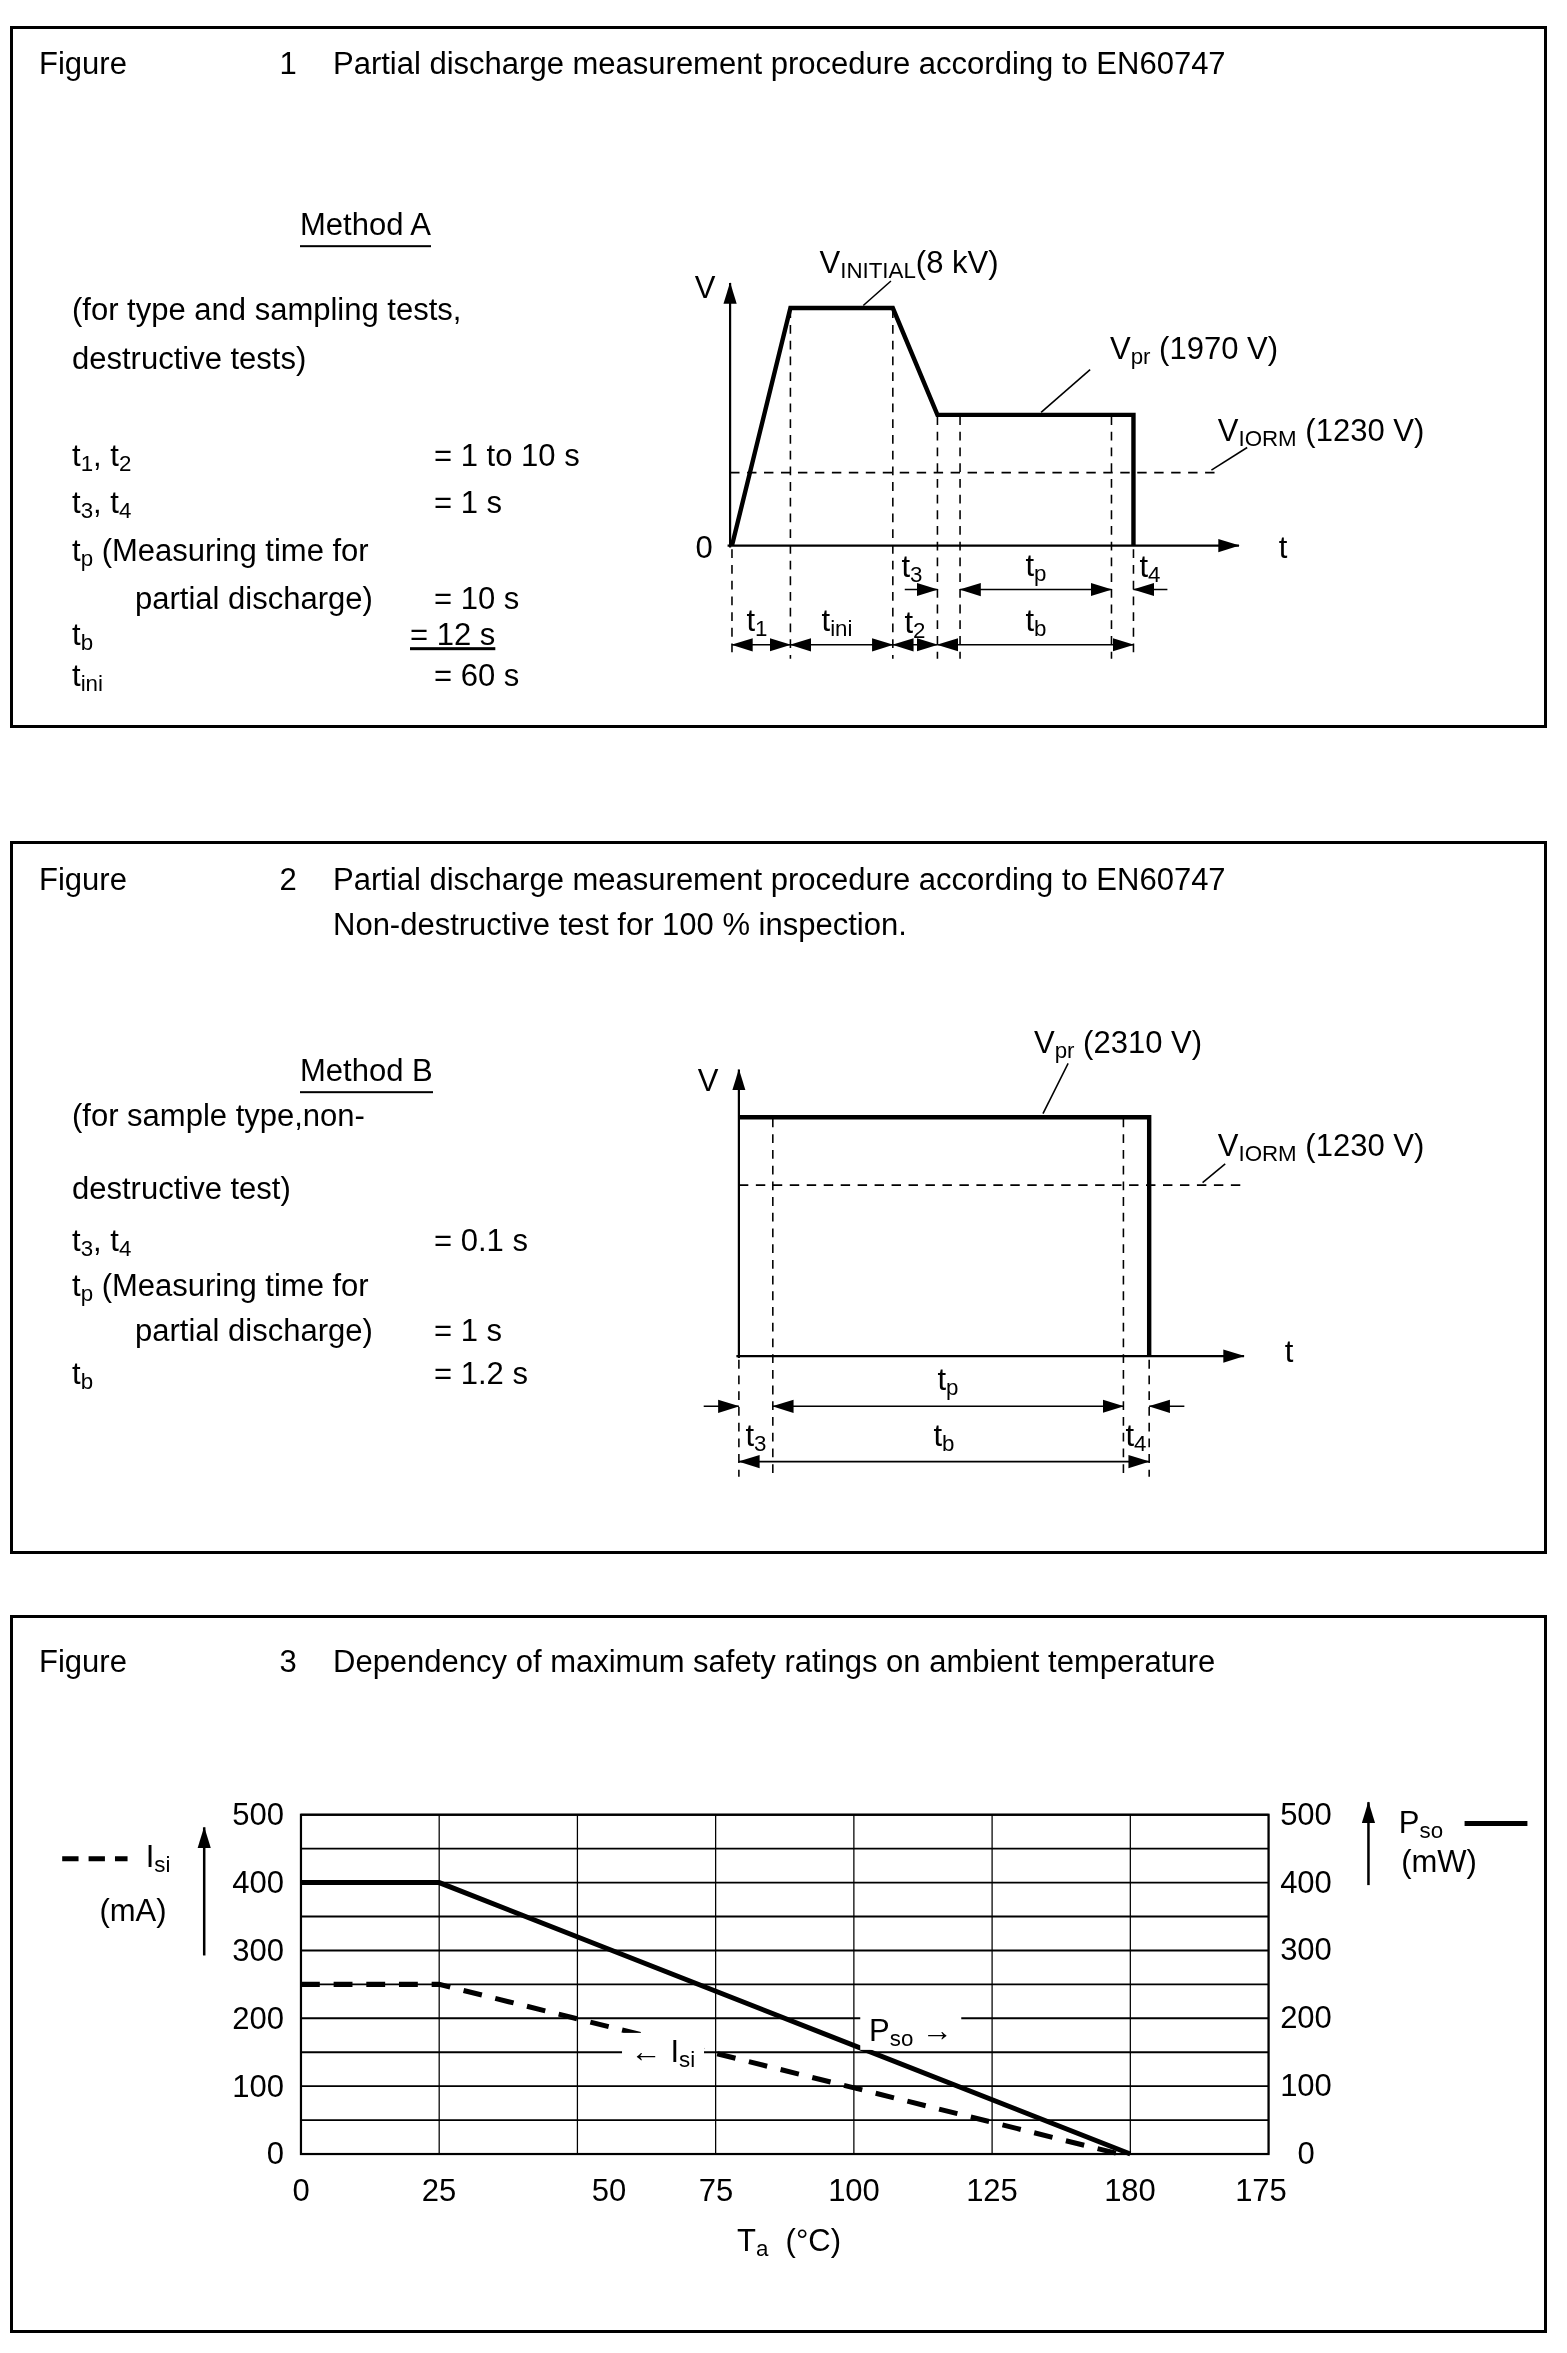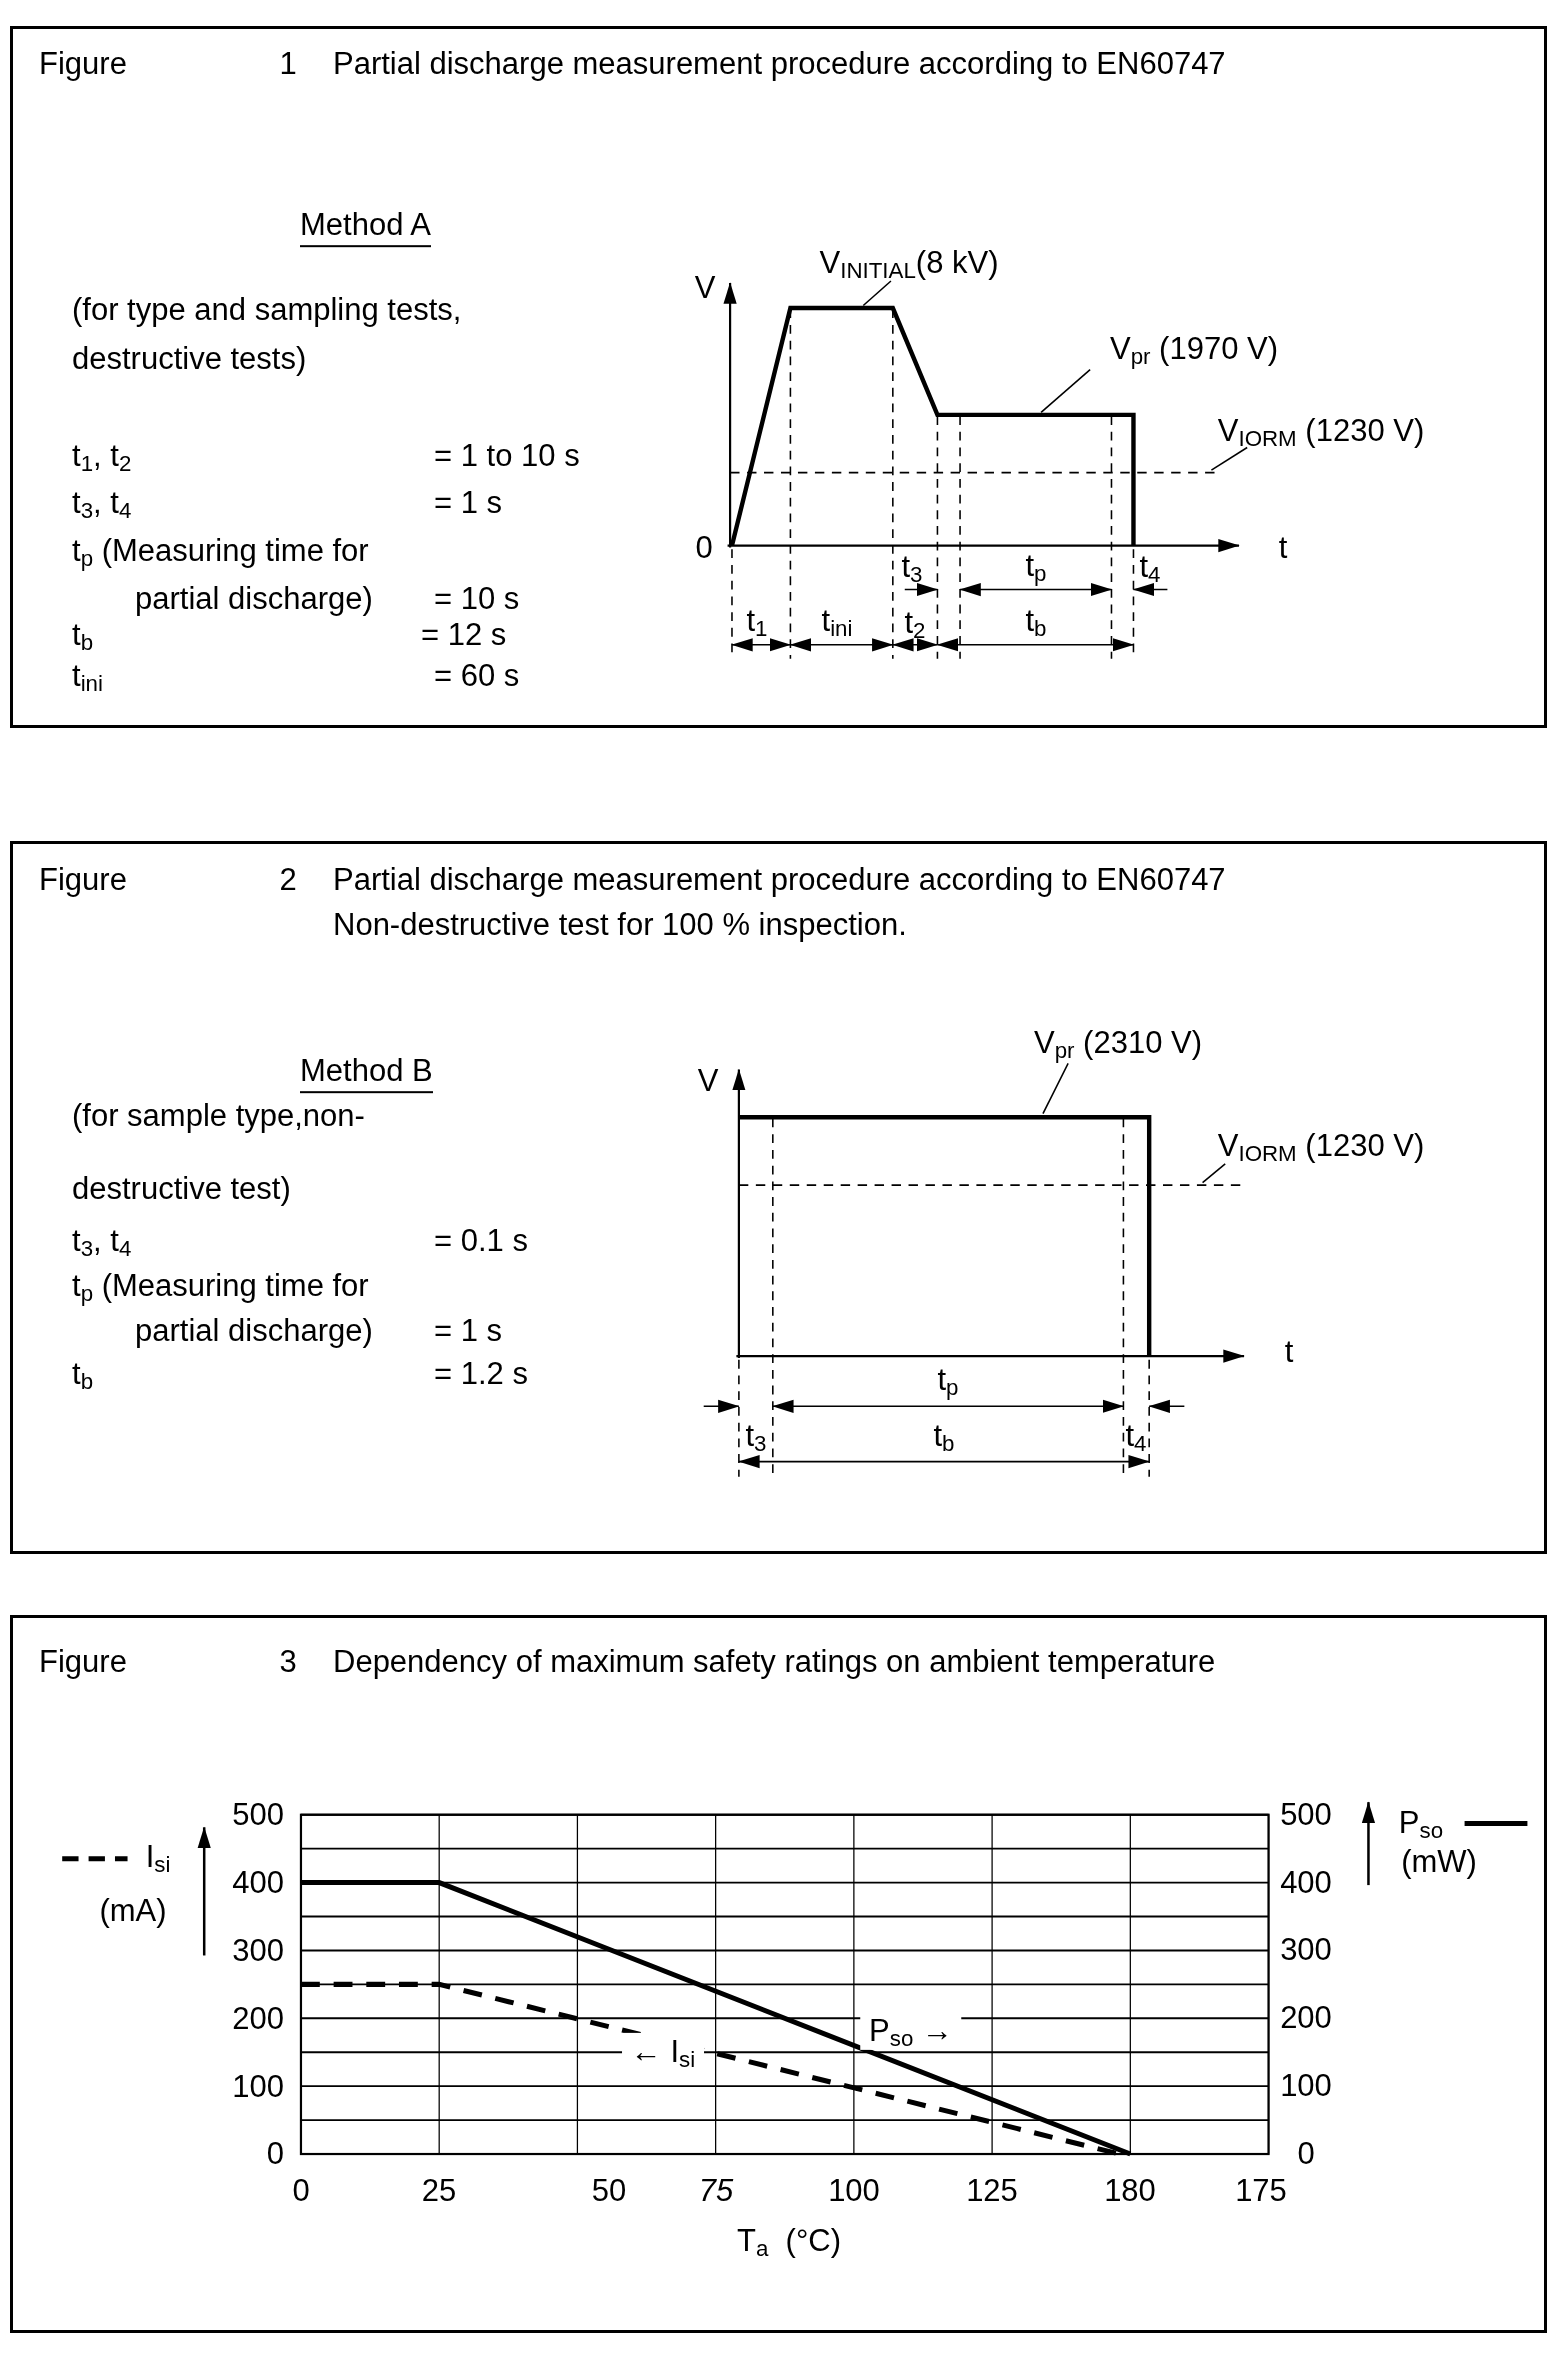--- a/index.html
+++ b/index.html
@@ -181,34 +181,34 @@
 
     <div class="lb" style="left:789px;top:2241px;">T<sub>a</sub>&nbsp; (°C)</div>
   <div class="lt" style="left:72px;top:456px;">t<sub>1</sub>, t<sub>2</sub></div>
       <div class="lt" style="left:434px;top:456px;">= 1 to 10 s</div>
       <div class="lt" style="left:72px;top:503px;">t<sub>3</sub>, t<sub>4</sub></div>
       <div class="lt" style="left:434px;top:503px;">= 1 s</div>
       <div class="lt" style="left:72px;top:551px;">t<sub>p</sub> (Measuring time for</div>
       <div class="lt" style="left:135px;top:599px;">partial discharge)</div>
       <div class="lt" style="left:434px;top:599px;">= 10 s</div>
       <div class="lt" style="left:72px;top:635px;">t<sub>b</sub></div>
-      <div class="lt" style="left:421px;top:635px;">= 12 s</div>
+      <div class="lt" style="left:410px;top:635px;text-decoration:underline;">= 12 s</div>
       <div class="lt" style="left:72px;top:676px;">t<sub>ini</sub></div>
       <div class="lt" style="left:434px;top:676px;">= 60 s</div>
       <div class="lt" style="left:72px;top:1241px;">t<sub>3</sub>, t<sub>4</sub></div>
       <div class="lt" style="left:434px;top:1241px;">= 0.1 s</div>
       <div class="lt" style="left:72px;top:1286px;">t<sub>p</sub> (Measuring time for</div>
       <div class="lt" style="left:135px;top:1331px;">partial discharge)</div>
       <div class="lt" style="left:434px;top:1331px;">= 1 s</div>
       <div class="lt" style="left:72px;top:1374px;">t<sub>b</sub></div>
       <div class="lt" style="left:434px;top:1374px;">= 1.2 s</div>
       <div class="lb" style="left:301px;top:2191px;">0</div>
       <div class="lb" style="left:439px;top:2191px;">25</div>
       <div class="lb" style="left:577px;top:2191px;margin-left:32px;">50</div>
-      <div class="lb" style="left:716px;top:2191px;font-style:italic;">75</div>
+      <div class="lb" style="left:716px;top:2191px;">75</div>
       <div class="lb" style="left:854px;top:2191px;">100</div>
       <div class="lb" style="left:992px;top:2191px;">125</div>
       <div class="lb" style="left:1130px;top:2191px;">180</div>
       <div class="lb" style="left:1261px;top:2191px;">175</div>
       <div class="yl" style="left:158px;top:2134px;height:39px;line-height:39px;">0</div>
       <div class="lb" style="left:1306px;top:2154px;">0</div>
       <div class="yl" style="left:158px;top:2067px;height:39px;line-height:39px;">100</div>
       <div class="lb" style="left:1306px;top:2086px;">100</div>
       <div class="yl" style="left:158px;top:1999px;height:39px;line-height:39px;">200</div>
       <div class="lb" style="left:1306px;top:2018px;">200</div>

